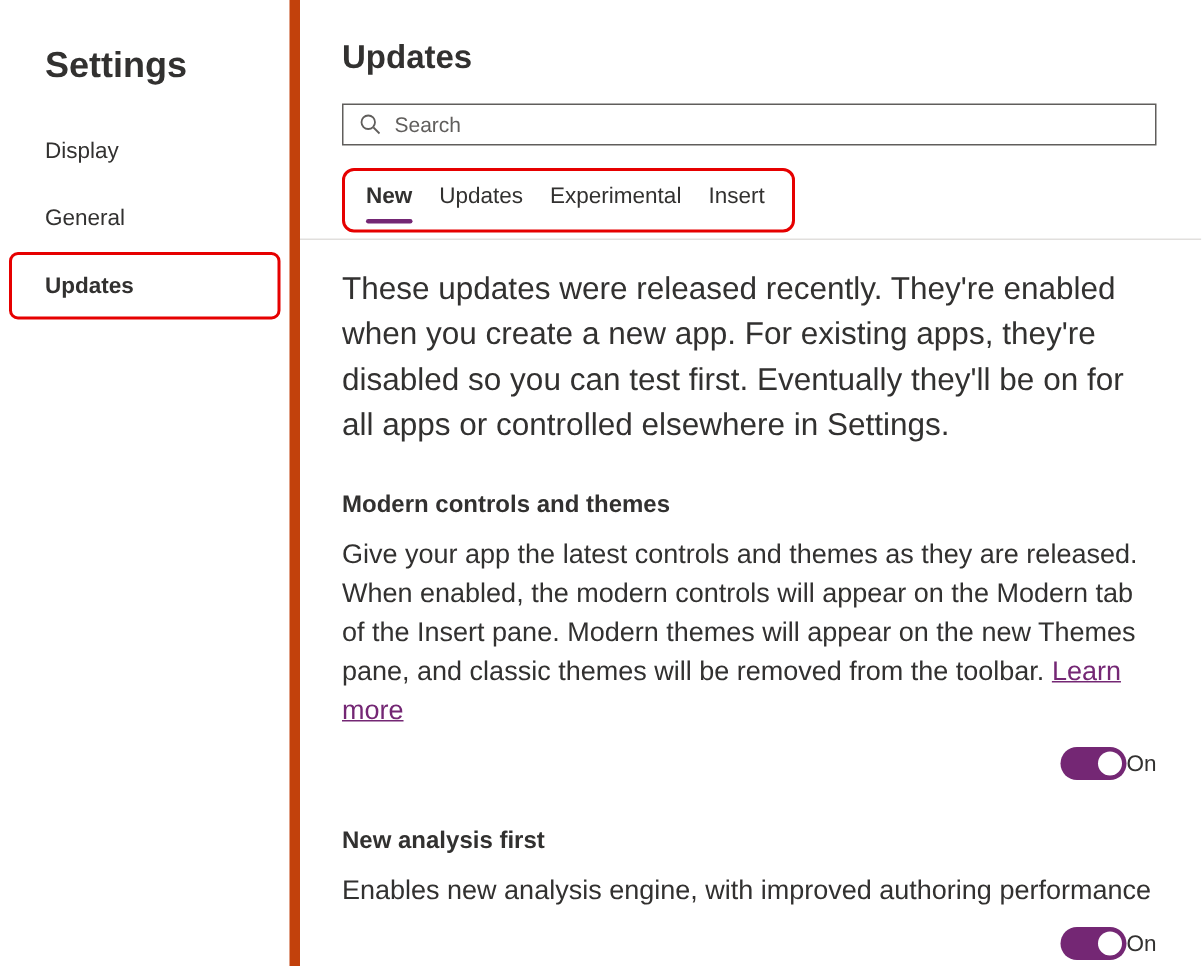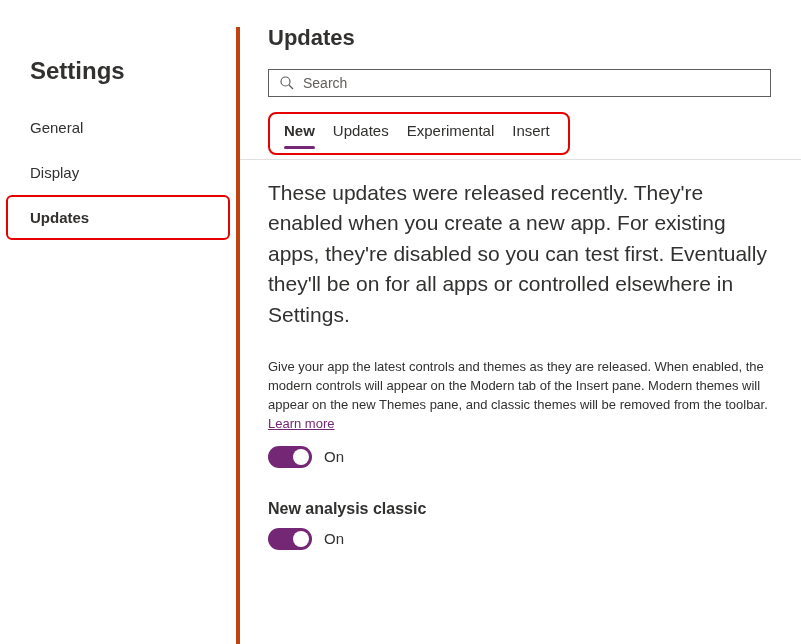--- a/index.html
+++ b/index.html
@@ -5,24 +5,23 @@
     * { box-sizing: border-box; margin: 0; padding: 0; }
     body {
       font-family: "Segoe UI", -apple-system, sans-serif;
       background: #fff;
       color: #323130;
       width: 801px;
       height: 644px;
       display: flex;
     }
     .sidebar {
-      width: 240px;
-      border-right: 4px solid #c2410c;
+      width: 200px;
+      border-right: 7px solid #c2410c;
       padding: 20px 0;
-      margin-top: 27px;
     }
     .sidebar-title {
       font-size: 24px;
       font-weight: 600;
       padding: 10px 30px 20px;
     }
     .sidebar-item {
       padding: 14px 30px;
       font-size: 15px;
       cursor: pointer;
@@ -100,34 +99,35 @@
       line-height: 1.45;
       margin-bottom: 28px;
       color: #323130;
     }
     .section-title {
       font-size: 16px;
       font-weight: 600;
       margin-bottom: 10px;
     }
     .section-desc {
-      font-size: 13px;
+      font-size: 18px;
       line-height: 1.45;
       margin-bottom: 12px;
     }
     .link {
       color: #742774;
       text-decoration: underline;
       cursor: pointer;
     }
     .toggle-row {
       display: flex;
       align-items: center;
-      gap: 12px;
+      gap: 0;
       margin-bottom: 32px;
+      justify-content: flex-end;
     }
     .toggle {
       width: 44px;
       height: 22px;
       border-radius: 11px;
       background: #742774;
       position: relative;
       cursor: pointer;
     }
     .toggle-knob {
@@ -141,22 +141,22 @@
     }
     .toggle-label {
       font-size: 15px;
     }
   </style>
 </head>
 <body>
 
 <div class="sidebar">
   <div class="sidebar-title">Settings</div>
+  <div class="sidebar-item">Display</div>
   <div class="sidebar-item">General</div>
-  <div class="sidebar-item">Display</div>
   <div class="sidebar-item selected highlighted">Updates</div>
 </div>
 
 <div class="main">
   <div class="page-title">Updates</div>
 
   <div class="search-box">
     <svg width="16" height="16" viewBox="0 0 16 16" fill="none">
       <circle cx="6.5" cy="6.5" r="4.5" stroke="#605e5c" stroke-width="1.2"></circle>
       <line x1="10" y1="10" x2="14" y2="14" stroke="#605e5c" stroke-width="1.2"></line>
@@ -168,33 +168,35 @@
     <div class="tab active">New</div>
     <div class="tab">Updates</div>
     <div class="tab">Experimental</div>
     <div class="tab">Insert</div>
   </div>
   <div class="tabs-underline"></div>
 
   <div class="intro-text">These updates were released recently. They're enabled when you create a new app. For existing apps, they're disabled so you can test first. Eventually they'll be on for all apps or controlled elsewhere in Settings.</div>
 
   <div>
+    <div class="section-title">Modern controls and themes</div>
     <div class="section-desc">
       <span>Give your app the latest controls and themes as they are released. When enabled, the modern controls will appear on the Modern tab of the Insert pane. Modern themes will appear on the new Themes pane, and classic themes will be removed from the toolbar. </span><a class="link">Learn more</a>
     </div>
     <div class="toggle-row">
       <div class="toggle">
         <div class="toggle-knob"></div>
       </div>
       <span class="toggle-label">On</span>
     </div>
   </div>
 
   <div>
-    <div class="section-title">New analysis classic</div>
+    <div class="section-title">New analysis first</div>
+    <div class="section-desc">Enables new analysis engine, with improved authoring performance</div>
     <div class="toggle-row">
       <div class="toggle">
         <div class="toggle-knob"></div>
       </div>
       <span class="toggle-label">On</span>
     </div>
   </div>
 </div>
 
 </body></html>

